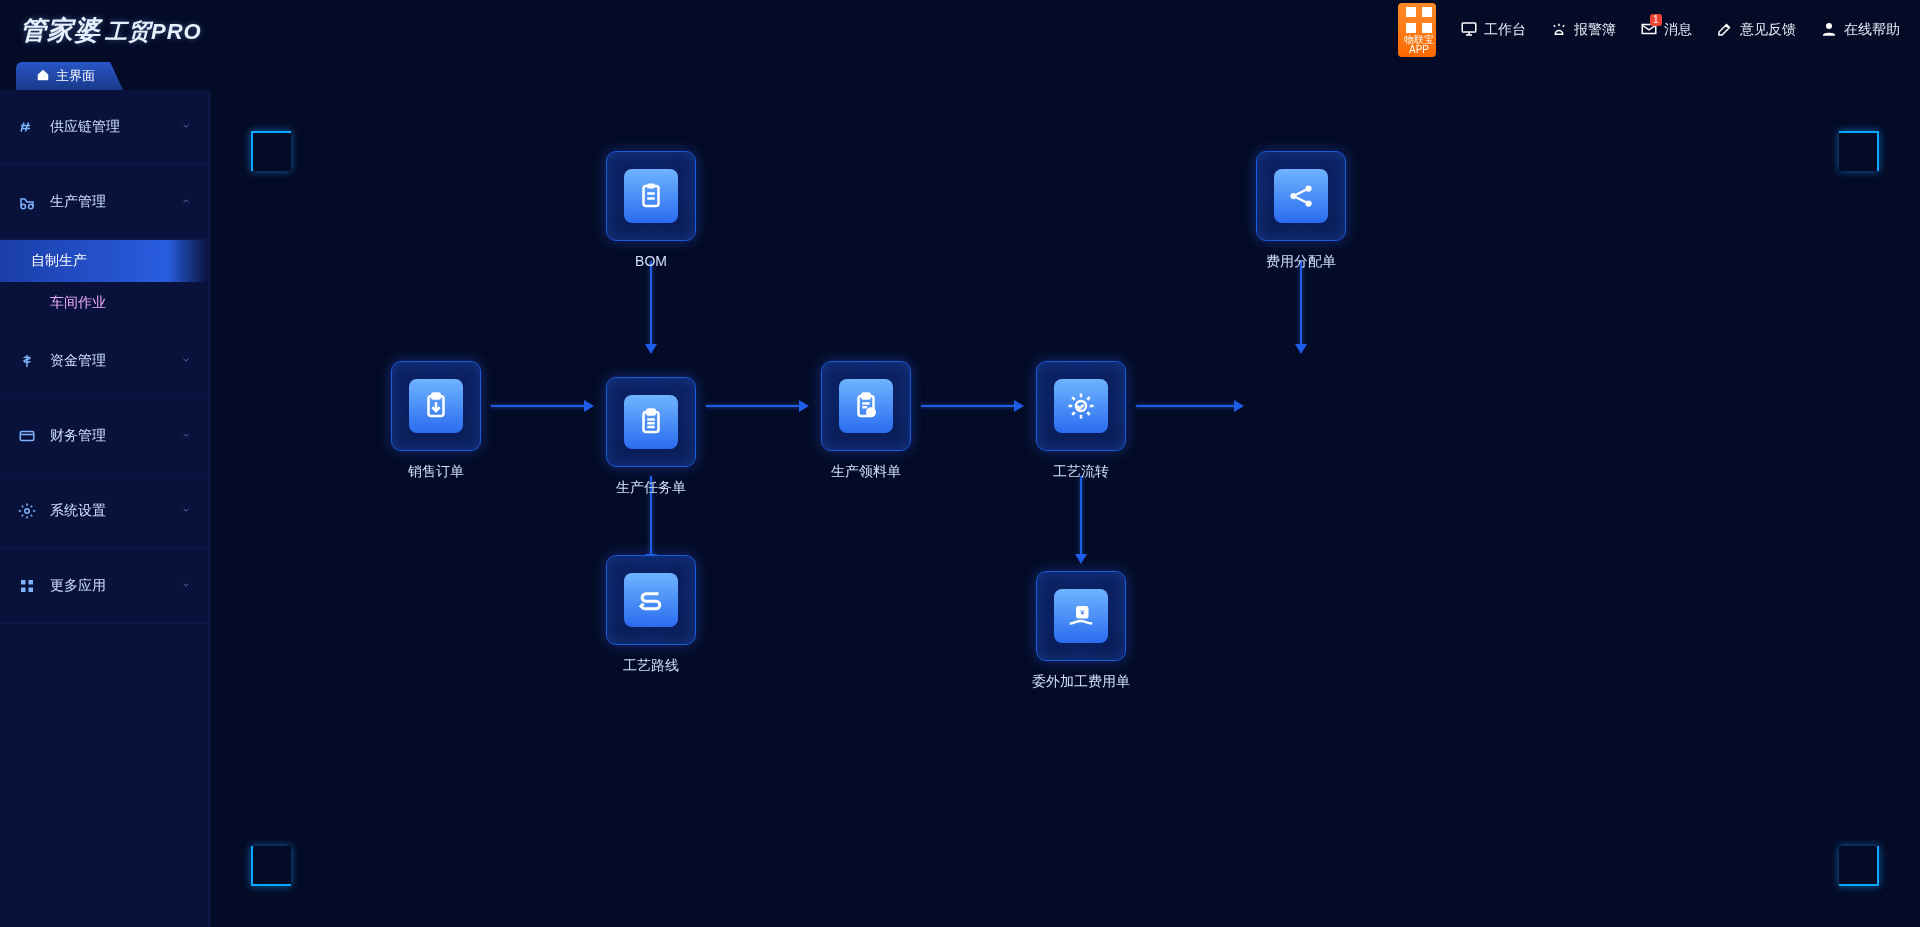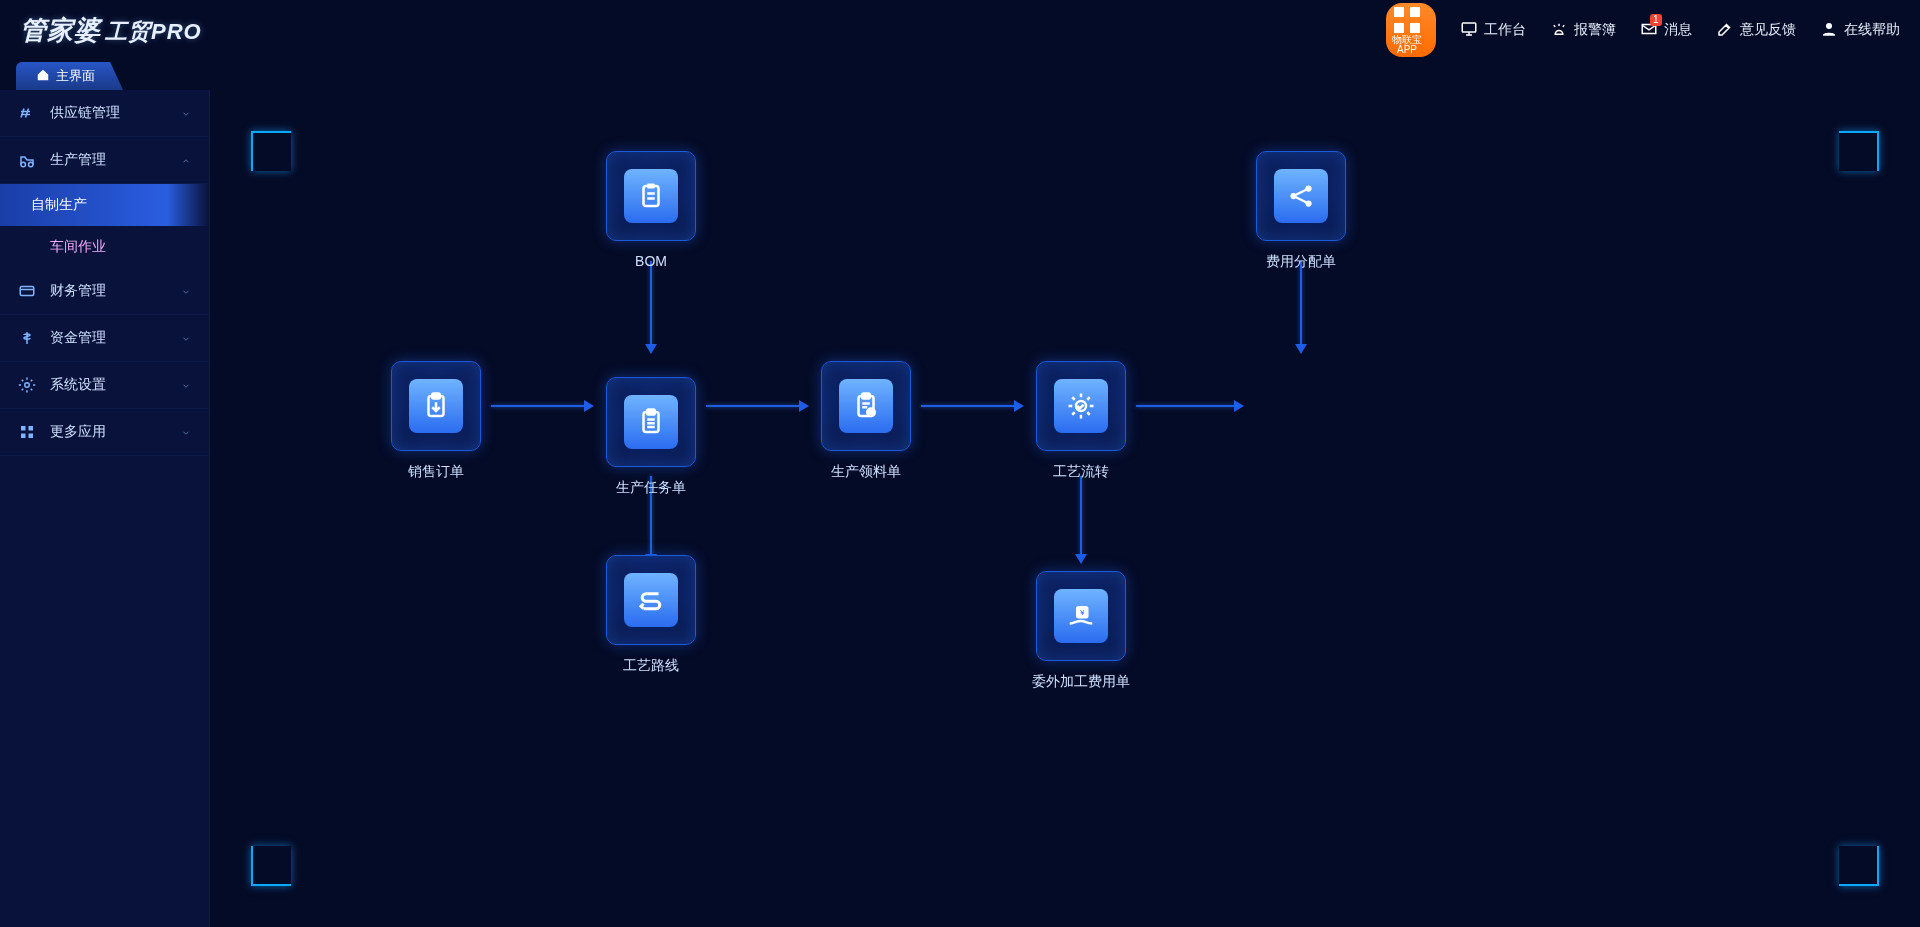--- a/index.html
+++ b/index.html
@@ -31,22 +31,22 @@
   }
   .logo .sub { font-size: 22px; margin-left: 4px; margin-top: 32px; }
   .nav-right {
     margin-left: auto;
     display: flex;
     align-items: center;
     gap: 24px;
   }
   .app-badge {
     background: linear-gradient(#ff8a2a,#ff6a00);
-    border-radius: 16px;
-    padding: 4px 14px 2px 6px;
+    border-radius: 4px;
+    padding: 4px 2px 2px 6px;
     text-align: center;
     line-height: 1;
   }
   .app-badge .qr {
     width: 26px; height: 26px;
     background:
       linear-gradient(#fff,#fff), linear-gradient(#fff,#fff),
       linear-gradient(#fff,#fff), linear-gradient(#fff,#fff);
     background-size: 10px 10px;
     background-position: 0 0, 16px 0, 0 16px, 16px 16px;
@@ -79,22 +79,22 @@
   .tab svg { width:14px; height:14px; }
 
   
   .main { display:flex; height: calc(927px - 90px); }
   .sidebar {
     width: 210px;
     background: #08123a;
     border-right: 1px solid rgba(60,100,200,.15);
   }
   .sb-item {
-    display:flex; align-items:flex-end;
-    padding: 14px 18px;
+    display:flex; align-items:flex-start;
+    padding: 28px 18px;
     color:#cfe0ff; cursor:pointer;
     border-bottom: 1px solid rgba(60,100,200,.08);
   }
   .sb-item .icn { width:18px; margin-right:14px; display:flex; }
   .sb-item .icn svg { width:18px; height:18px; }
   .sb-item .chev { margin-left:auto; width:10px; opacity:.7; }
   .sb-sub {
     display:flex; align-items:center; justify-content:center;
     padding: 12px 18px 12px 50px;
     color:#f0abfc; cursor:pointer;
@@ -283,37 +283,37 @@
     <div class="sb-sub active">
       <span>自制生产</span>
     </div>
     <div class="sb-sub">
       <span>车间作业</span>
     </div>
 
     <div class="sb-item">
       <span class="icn">
           <svg viewBox="0 0 24 24" fill="none" stroke="#7fb3ff" stroke-width="2">
+            <path d="M12 4v16M8 8c0-2 8-2 8 0s-8 2-8 4 8 2 8 0"></path>
+          </svg>
+        </span>
+      <span>资金管理</span>
+      <span class="chev"><svg viewBox="0 0 24 24" fill="none" stroke="#7fb3ff" stroke-width="2">
+            <path d="M6 9l6 6 6-6"></path>
+          </svg></span>
+    </div>
+
+    <div class="sb-item">
+      <span class="icn">
+          <svg viewBox="0 0 24 24" fill="none" stroke="#7fb3ff" stroke-width="2">
             <rect x="3" y="6" width="18" height="12" rx="2"></rect>
             <path d="M3 10h18"></path>
           </svg>
         </span>
       <span>财务管理</span>
-      <span class="chev"><svg viewBox="0 0 24 24" fill="none" stroke="#7fb3ff" stroke-width="2">
-            <path d="M6 9l6 6 6-6"></path>
-          </svg></span>
-    </div>
-
-    <div class="sb-item">
-      <span class="icn">
-          <svg viewBox="0 0 24 24" fill="none" stroke="#7fb3ff" stroke-width="2">
-            <path d="M12 4v16M8 8c0-2 8-2 8 0s-8 2-8 4 8 2 8 0"></path>
-          </svg>
-        </span>
-      <span>资金管理</span>
       <span class="chev"><svg viewBox="0 0 24 24" fill="none" stroke="#7fb3ff" stroke-width="2">
             <path d="M6 9l6 6 6-6"></path>
           </svg></span>
     </div>
 
     <div class="sb-item">
       <span class="icn">
           <svg viewBox="0 0 24 24" fill="none" stroke="#7fb3ff" stroke-width="2">
             <circle cx="12" cy="12" r="3"></circle>
             <path d="M12 2v3M12 19v3M4 12H1M23 12h-3M5 5l2 2M17 17l2 2M5 19l2-2M17 7l2-2"></path>

